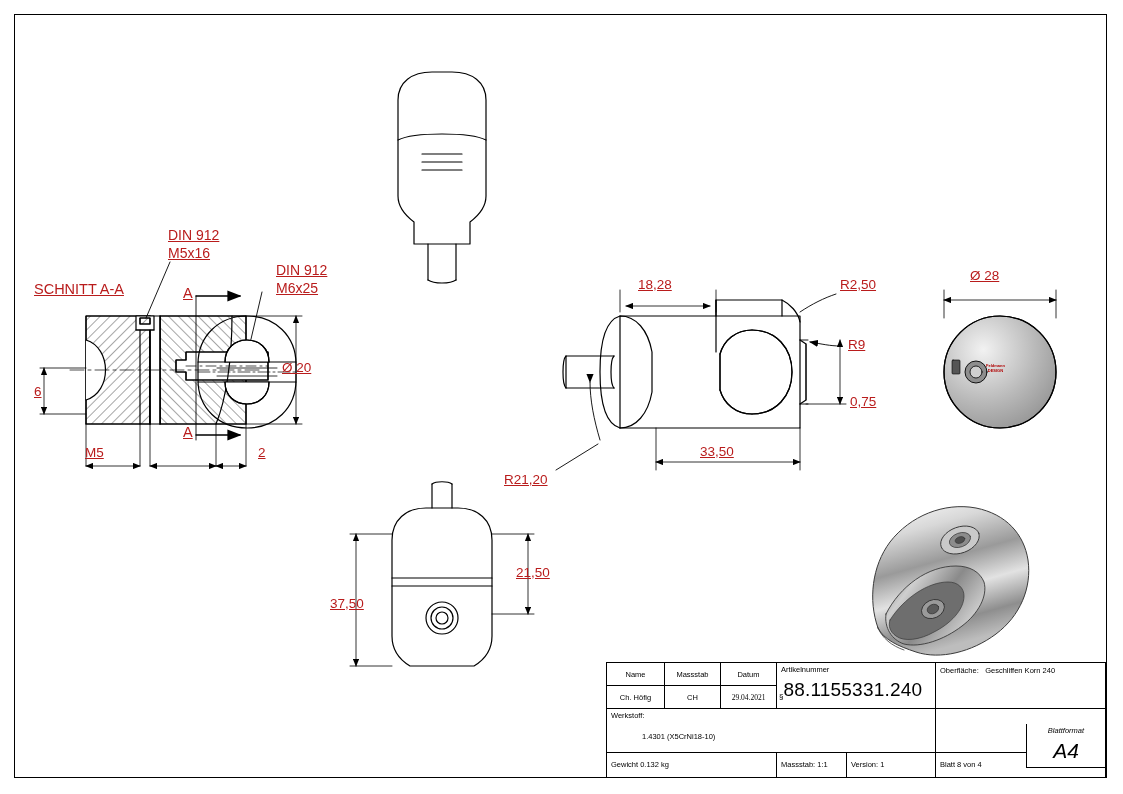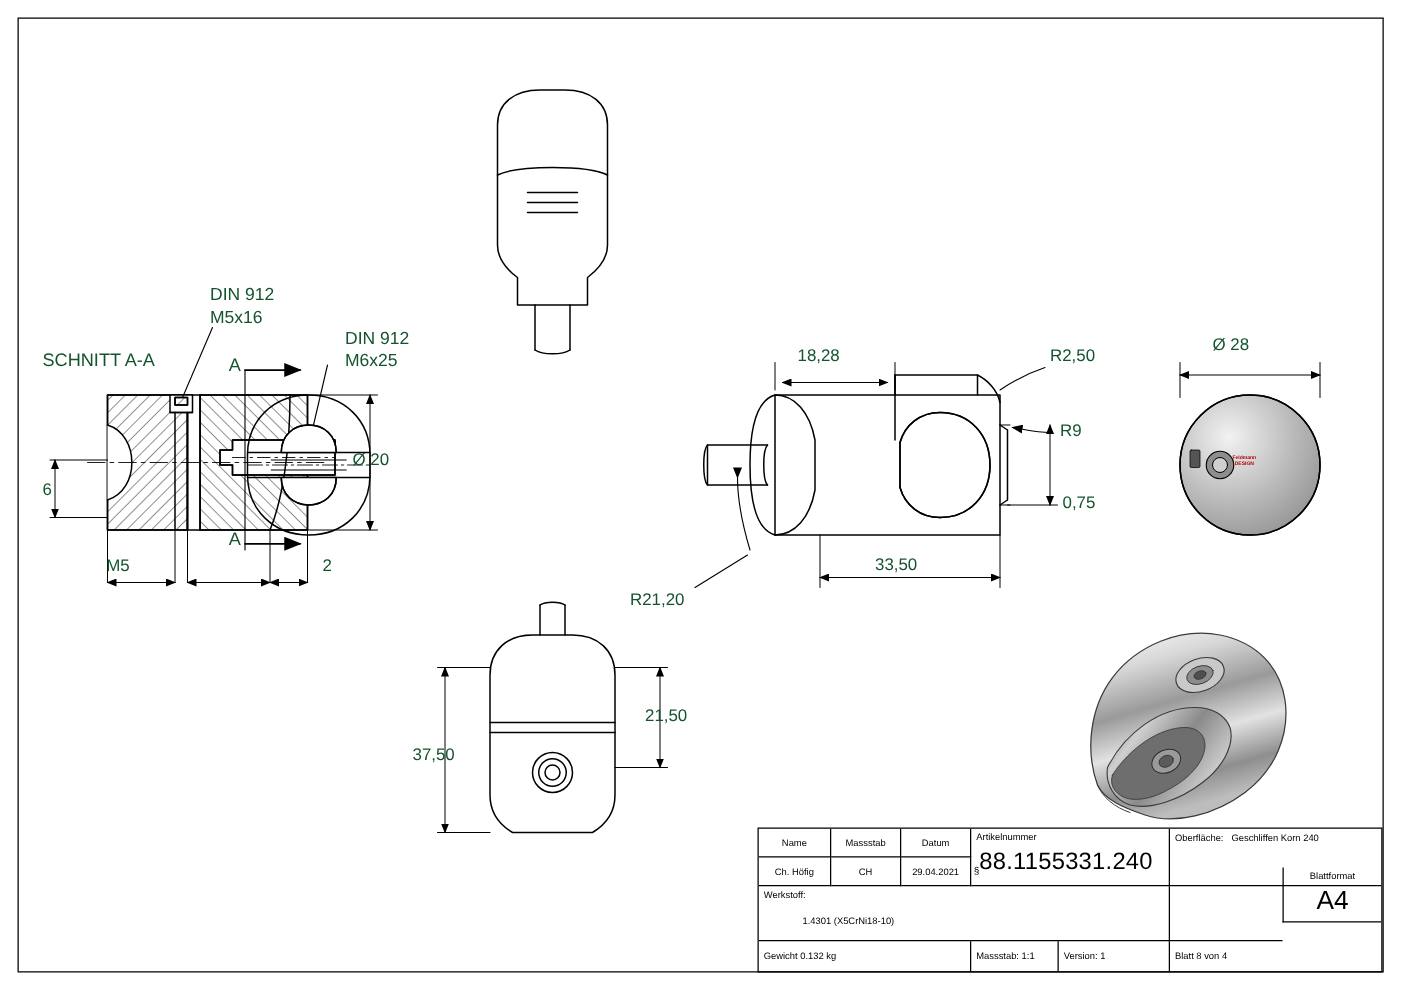--- a/index.html
+++ b/index.html
@@ -34,21 +34,22 @@
     left: 0;
     top: 0;
     width: 1123px;
     height: 794px;
     overflow: visible;
   }
   .lbl {
     position: absolute;
     white-space: nowrap;
     font-family: "Liberation Sans", sans-serif;
-    color: #14532d;
+    color: #b91c1c;
+    text-decoration: underline;
   }
   
   .tb {
     position: absolute;
     left: 606px;
     top: 662px;
     width: 500px;
     height: 116px;
     border: 1.2px solid #000;
     box-sizing: border-box;
@@ -394,41 +395,41 @@
   </div>
 
   <div class="tb">
 
     <div class="cell br bb ctr tiny" style="left:0; top:0; width:58px; height:23px; line-height:19px;">Name</div>
     <div class="cell br bb ctr tiny" style="left:58px; top:0; width:56px; height:23px; line-height:19px;">Massstab</div>
     <div class="cell br bb ctr tiny" style="left:114px; top:0; width:56px; height:23px; line-height:19px;">Datum</div>
 
     <div class="cell br bb ctr tiny" style="left:0; top:23px; width:58px; height:23px; line-height:19px;">Ch. Höfig</div>
     <div class="cell br bb ctr tiny" style="left:58px; top:23px; width:56px; height:23px; line-height:19px;">CH</div>
-    <div class="cell br bb ctr tiny" style="left:114px; top:23px; width:56px; height:23px; line-height:19px;">29.04.2021</div>
+    <div class="cell br bb ctr tiny" style="left:114px; top:23px; width:56px; height:23px; line-height:19px;font-family:Liberation Serif, serif;">29.04.2021</div>
 
     <div class="cell br bb" style="left:170px; top:0; width:159px; height:46px;">
       <div class="tiny">Artikelnummer</div>
       <div style="position:absolute; left:2px; top:16px; white-space:nowrap;">
         <span style="font-size:8px; vertical-align:bottom;">§</span><span class="big-num">88.1155331.240</span>
       </div>
     </div>
 
     <div class="cell bb" style="left:329px; top:0; width:169px; height:46px;">
       <span class="tiny">Oberfläche:</span>
       <span class="tiny" style="margin-left:4px;">Geschliffen Korn 240</span>
     </div>
 
     <div class="cell br bb" style="left:0; top:46px; width:329px; height:44px;">
       <div class="tiny">Werkstoff:</div>
       <div class="tiny" style="margin-top:12px;margin-left:31px;">1.4301 (X5CrNi18-10)</div>
     </div>
 
     <div class="cell bb br" style="left:329px; top:46px; width:90px; height:44px; border-right:none;"></div>
-    <div class="cell bb" style="left:419px; top:31px; width:79px; height:44px; border-left:1.2px solid #000;">
+    <div class="cell bb" style="left:419px; top:61px; width:79px; height:44px; border-left:1.2px solid #000;font-style:italic;">
       <div class="tiny ctr">Blattformat</div>
       <div class="a4" style="margin-top:4px;">A4</div>
     </div>
 
     <div class="cell br tiny" style="left:0; top:90px; width:170px; height:24px; line-height:20px;">Gewicht 0.132 kg</div>
     <div class="cell br tiny" style="left:170px; top:90px; width:70px; height:24px; line-height:20px;">Massstab: 1:1</div>
     <div class="cell br tiny" style="left:240px; top:90px; width:89px; height:24px; line-height:20px;">Version: 1</div>
     <div class="cell tiny" style="left:329px; top:90px; width:169px; height:24px; line-height:20px;">Blatt 8 von 4</div>
   </div>
 

